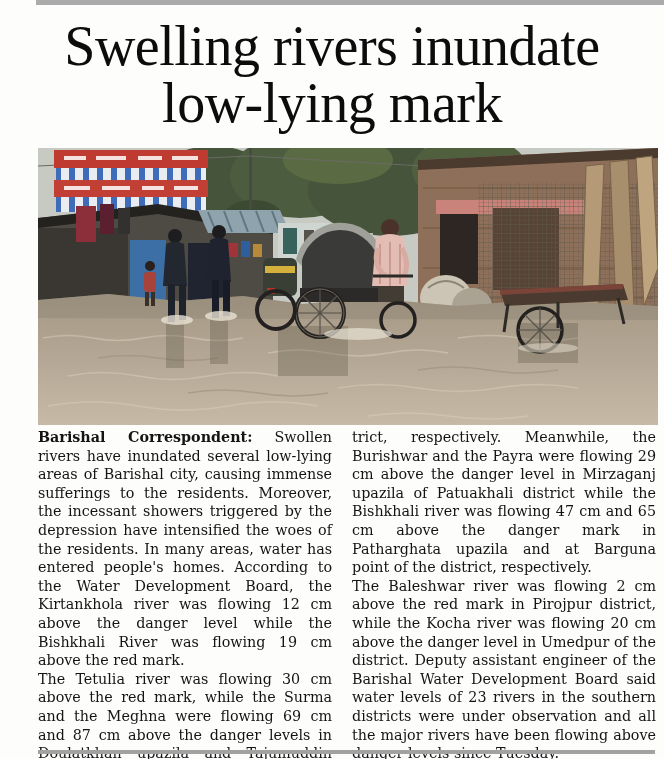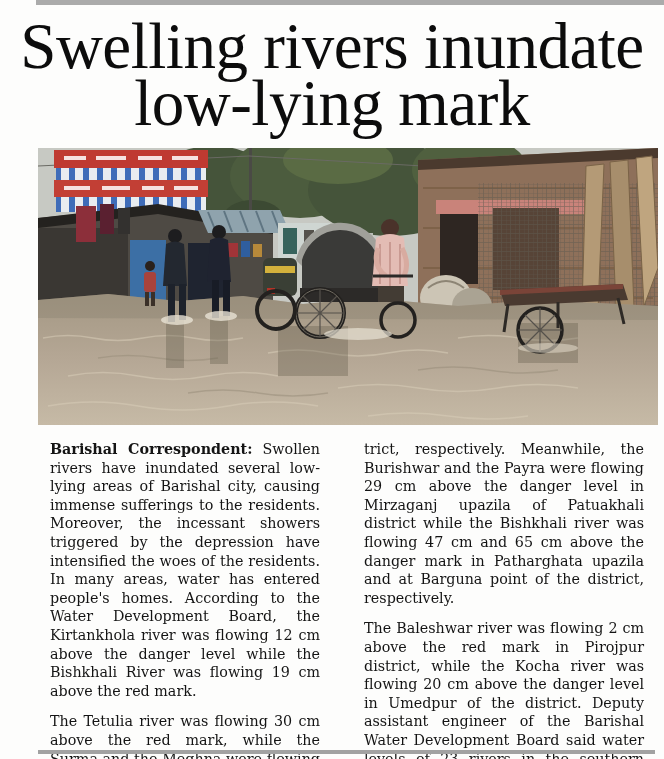--- a/index.html
+++ b/index.html
@@ -6,35 +6,35 @@
   .page {
     position:relative; width:664px; height:759px;
     background:#fdfdfc; overflow:hidden;
     font-family:"DejaVu Serif", serif;
   }
   .top-rule { position:absolute; left:36px; top:0; width:628px; height:5px; background:#ababab; }
   .bottom-rule { position:absolute; left:38px; top:750px; width:617px; height:4px; background:#a2a2a2; }
   .headline {
     position:absolute; left:0; top:18px; width:664px; margin:0;
     font-family:"Liberation Serif", serif; font-weight:400;
-    font-size:65px; line-height:57px; text-align:center;
+    font-size:56px; line-height:57px; text-align:center;
     color:#0c0c0c; letter-spacing:-0.5px;
   }
   .headline span { display:block; }
   .photo { position:absolute; left:38px; top:148px; width:620px; height:277px; background:#c7c9c3; }
   .photo svg { display:block; }
   .body-text {
     position:absolute; left:38px; top:428px; width:618px;
     display:flex; gap:20px;
     color:#141414;
   }
   .col { font-size:14.3px; line-height:18.6px; text-align:justify; }
   .col-left  { width:294px; }
   .col-right { width:304px; }
-  .col p { margin:12px; }
+  .col p { margin:0; }
   .col b { font-weight:700; }
 </style>
 </head>
 <body>
 
 <div class="page">
 
   <div class="top-rule"></div>
 
   <h1 class="headline">

